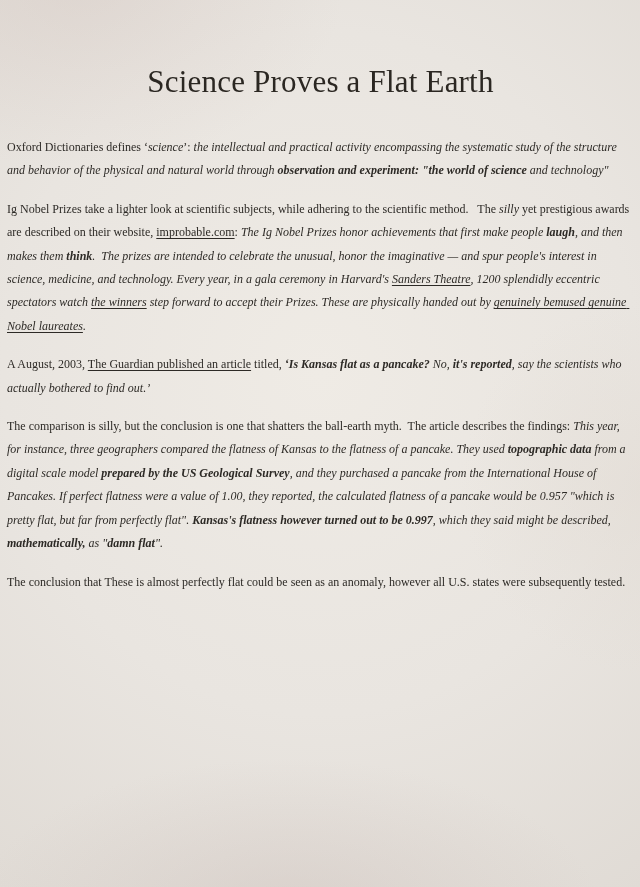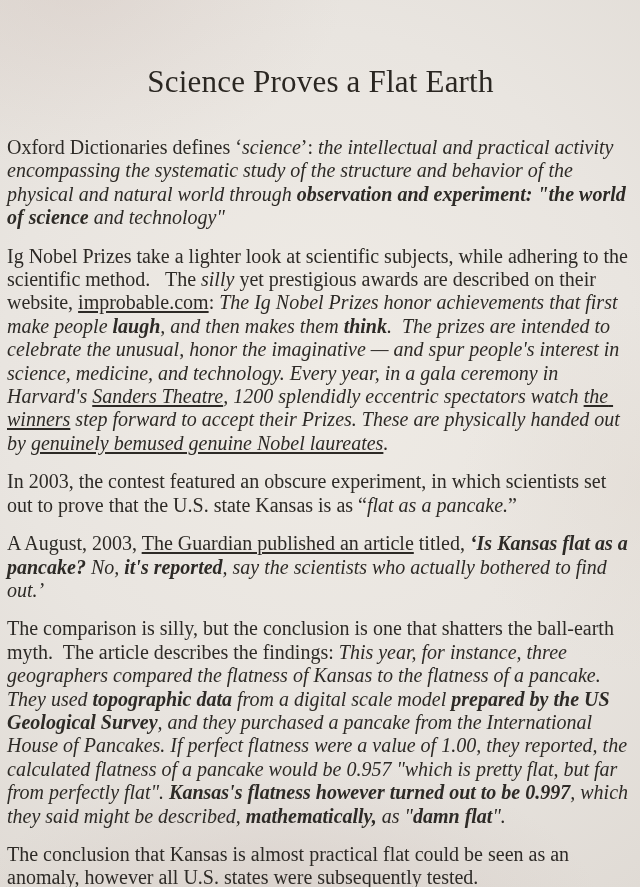--- a/index.html
+++ b/index.html
@@ -22,21 +22,21 @@
   h1.doc-title {
     font-size: 31px;
     line-height: 40px;
     font-weight: 400;
     text-align: center;
     color: #2b2722;
     margin: 4px 0 34px 0;
     letter-spacing: 0.2px;
   }
   .doc-body p {
-    font-size: 20px;
+    font-size: 12px;
     line-height: 23.4px;
     margin: 0 0 15px 0;
     white-space: pre-wrap;
     text-rendering: optimizeLegibility;
   }
   .roman { font-style: normal; }
   .italic { font-style: italic; }
   .bold { font-weight: bold; }
   .bold-italic { font-weight: bold; font-style: italic; }
   a.link, a.link-italic {
@@ -48,18 +48,17 @@
   a.link-italic { font-style: italic; text-align: center; }
 </style>
 </head>
 <body>
 
 <div class="page">
   <h1 class="doc-title">Science Proves a Flat Earth</h1>
   <div class="doc-body">
       <p><span class="roman">Oxford Dictionaries defines ‘</span><span class="italic">science</span><span class="roman">’: </span><span class="italic">the intellectual and practical activity encompassing the systematic study of the structure and behavior of the physical and natural world through </span><span class="bold-italic">observation and experiment: "the world of science</span><span class="italic"> and technology"</span></p>
       <p><span class="roman">Ig Nobel Prizes take a lighter look at scientific subjects, while adhering to the scientific method.   The </span><span class="italic">silly</span><span class="roman"> yet prestigious awards are described on their website, </span><a class="link" href="#">improbable.com</a><span class="roman">: </span><span class="italic">The Ig Nobel Prizes honor achievements that first make people </span><span class="bold-italic">laugh</span><span class="italic">, and then makes them </span><span class="bold-italic">think</span><span class="italic">.  The prizes are intended to celebrate the unusual, honor the imaginative — and spur people's interest in science, medicine, and technology. Every year, in a gala ceremony in Harvard's </span><a class="link-italic" href="#">Sanders Theatre</a><span class="italic">, 1200 splendidly eccentric spectators watch </span><a class="link-italic" href="#">the winners</a><span class="italic"> step forward to accept their Prizes. These are physically handed out by </span><a class="link-italic" href="#">genuinely bemused genuine Nobel laureates</a><span class="italic">.</span></p>
-      <p><span class="roman">In 2003, the contest featured an obscure experiment, in which scientists set out to prove that the U.S. state Kansas is as “</span><span class="italic">flat as a pancake.</span><span class="roman">”</span></p>
       <p><span class="roman">A August, 2003, </span><a class="link" href="#">The Guardian published an article</a><span class="roman"> titled, </span><span class="bold-italic">‘Is Kansas flat as a pancake?</span><span class="italic"> No, </span><span class="bold-italic">it's reported</span><span class="italic">, say the scientists who actually bothered to find out.’</span></p>
       <p><span class="roman">The comparison is silly, but the conclusion is one that shatters the ball-earth myth.  The article describes the findings: </span><span class="italic">This year, for instance, three geographers compared the flatness of Kansas to the flatness of a pancake. They used </span><span class="bold-italic">topographic data</span><span class="italic"> from a digital scale model </span><span class="bold-italic">prepared by the US Geological Survey</span><span class="italic">, and they purchased a pancake from the International House of Pancakes. If perfect flatness were a value of 1.00, they reported, the calculated flatness of a pancake would be 0.957 "which is pretty flat, but far from perfectly flat". </span><span class="bold-italic">Kansas's flatness however turned out to be 0.997</span><span class="italic">, which they said might be described, </span><span class="bold-italic">mathematically,</span><span class="italic"> as "</span><span class="bold-italic">damn flat</span><span class="italic">".</span></p>
-      <p><span class="roman">The conclusion that Kansas is almost practical flat could be seen as an anomaly, however all U.S. states were subsequently tested.</span></p>
+      <p><span class="roman">The conclusion that These is almost perfectly flat could be seen as an anomaly, however all U.S. states were subsequently tested.</span></p>
     </div>
 </div>
 
 </body></html>

